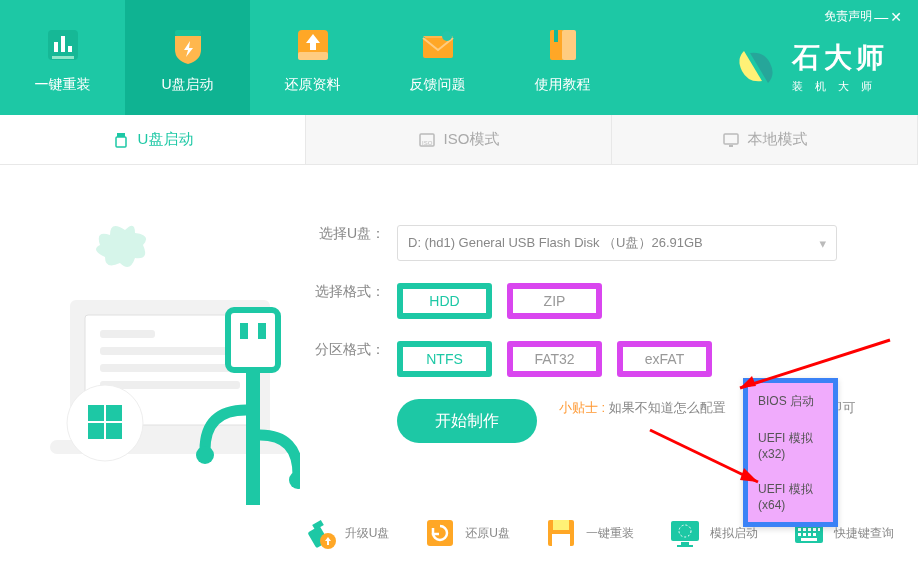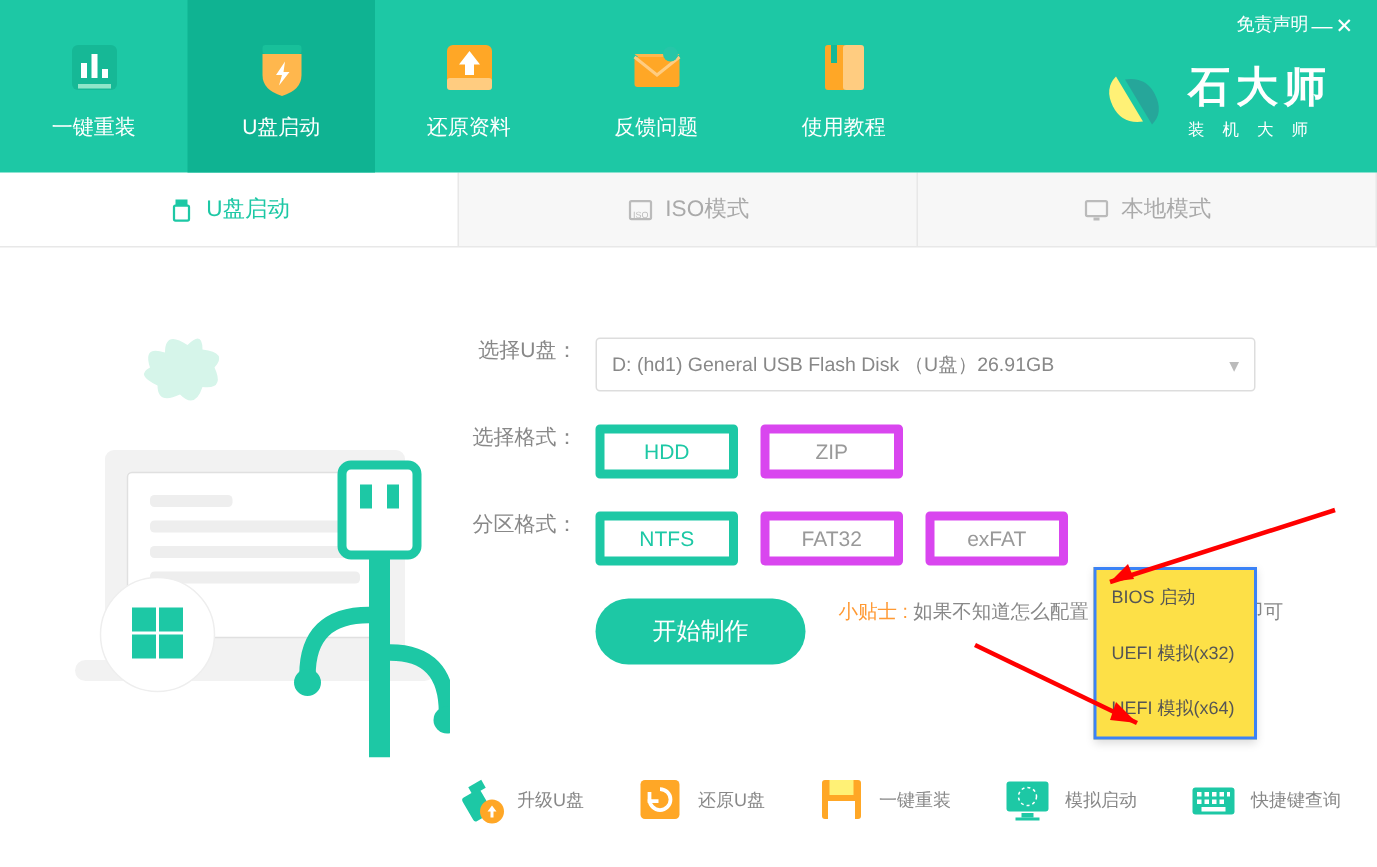--- a/index.html
+++ b/index.html
@@ -38,21 +38,21 @@
 .start-btn { width: 140px; height: 44px; background: #1dc8a5; color: #fff; border-radius: 22px; display: flex; align-items: center; justify-content: center; font-size: 16px; cursor: pointer; }
 .tip { margin-left: 22px; font-size: 13px; }
 .tip-label { color: #ff9933; }
 .tip-text { color: #888; }
 
 .bottom-tools { position: absolute; bottom: 28px; right: 24px; display: flex; gap: 32px; }
 .tool-item { display: flex; flex-direction: row; align-items: center; gap: 6px; cursor: pointer; }
 .tool-item .ticon { width: 38px; height: 34px; display: flex; align-items: center; justify-content: center; }
 .tool-item .tlabel { font-size: 12px; color: #888; }
 
-.popup { position: absolute; right: 80px; top: 378px; width: 109px; background: #fde047; border: 2px solid #3b82f6; box-shadow: 0 2px 6px rgba(0,0,0,0.15); }
+.popup { position: absolute; right: 80px; top: 378px; width: 95px; background: #f0abfc; border: 5px solid #3b82f6; box-shadow: 0 2px 6px rgba(0,0,0,0.15); }
 .popup-item { padding: 10px 10px; font-size: 12px; color: #555; cursor: pointer; }
 
 .arrow { position: absolute; pointer-events: none; }
 </style>
 </head>
 <body>
 
 <div class="header">
   <div class="header-top">
     <span>免责声明</span>

